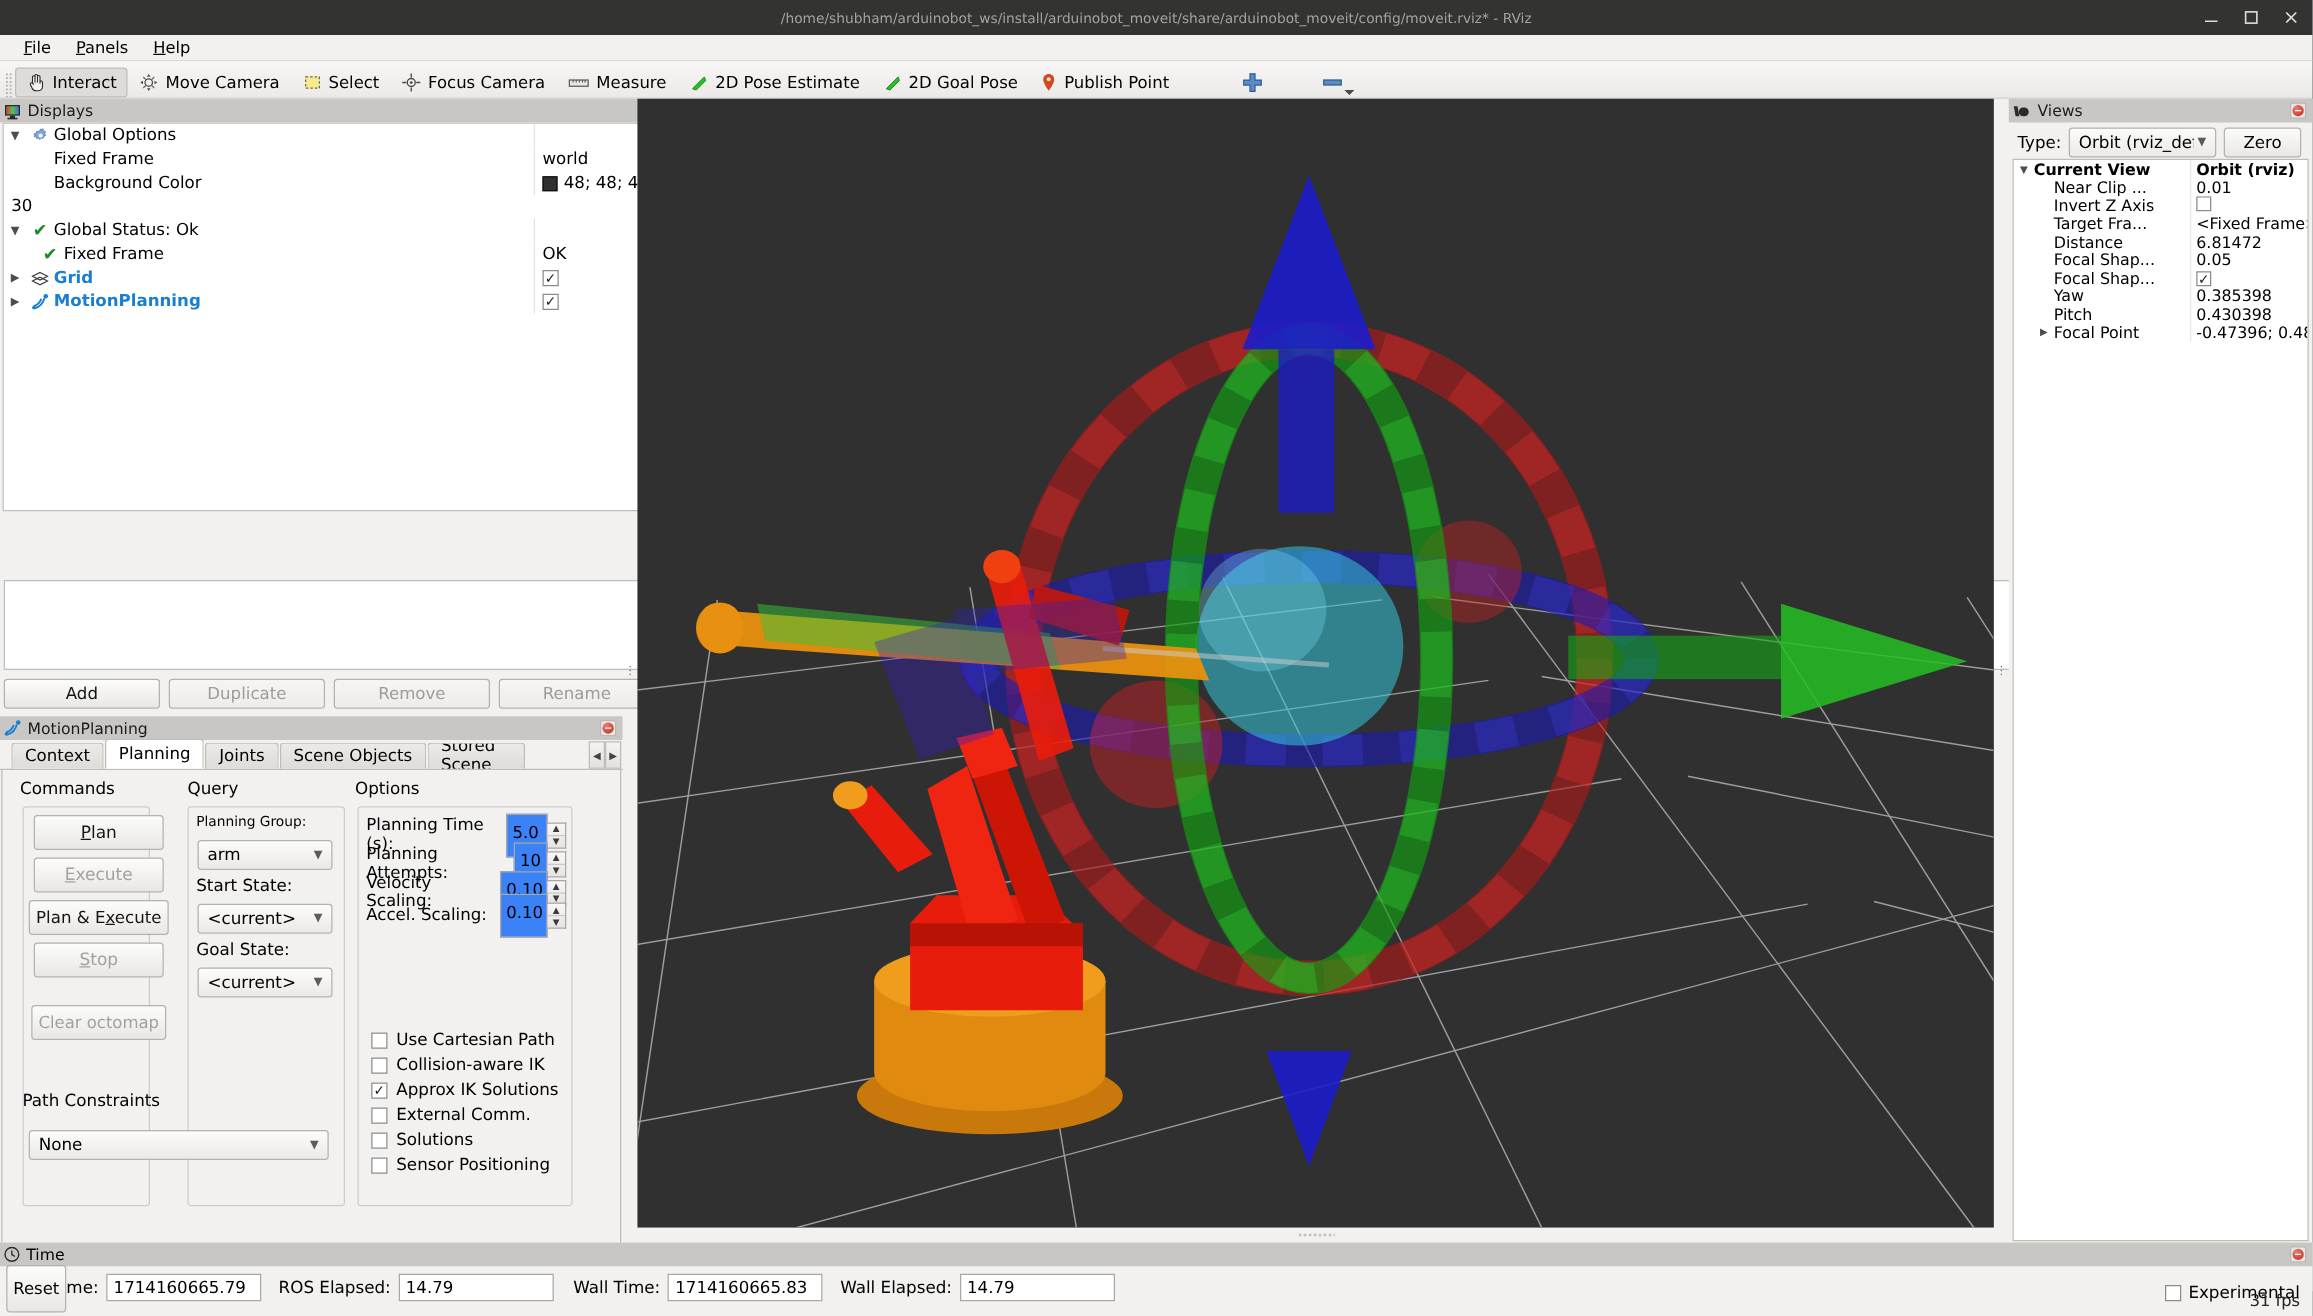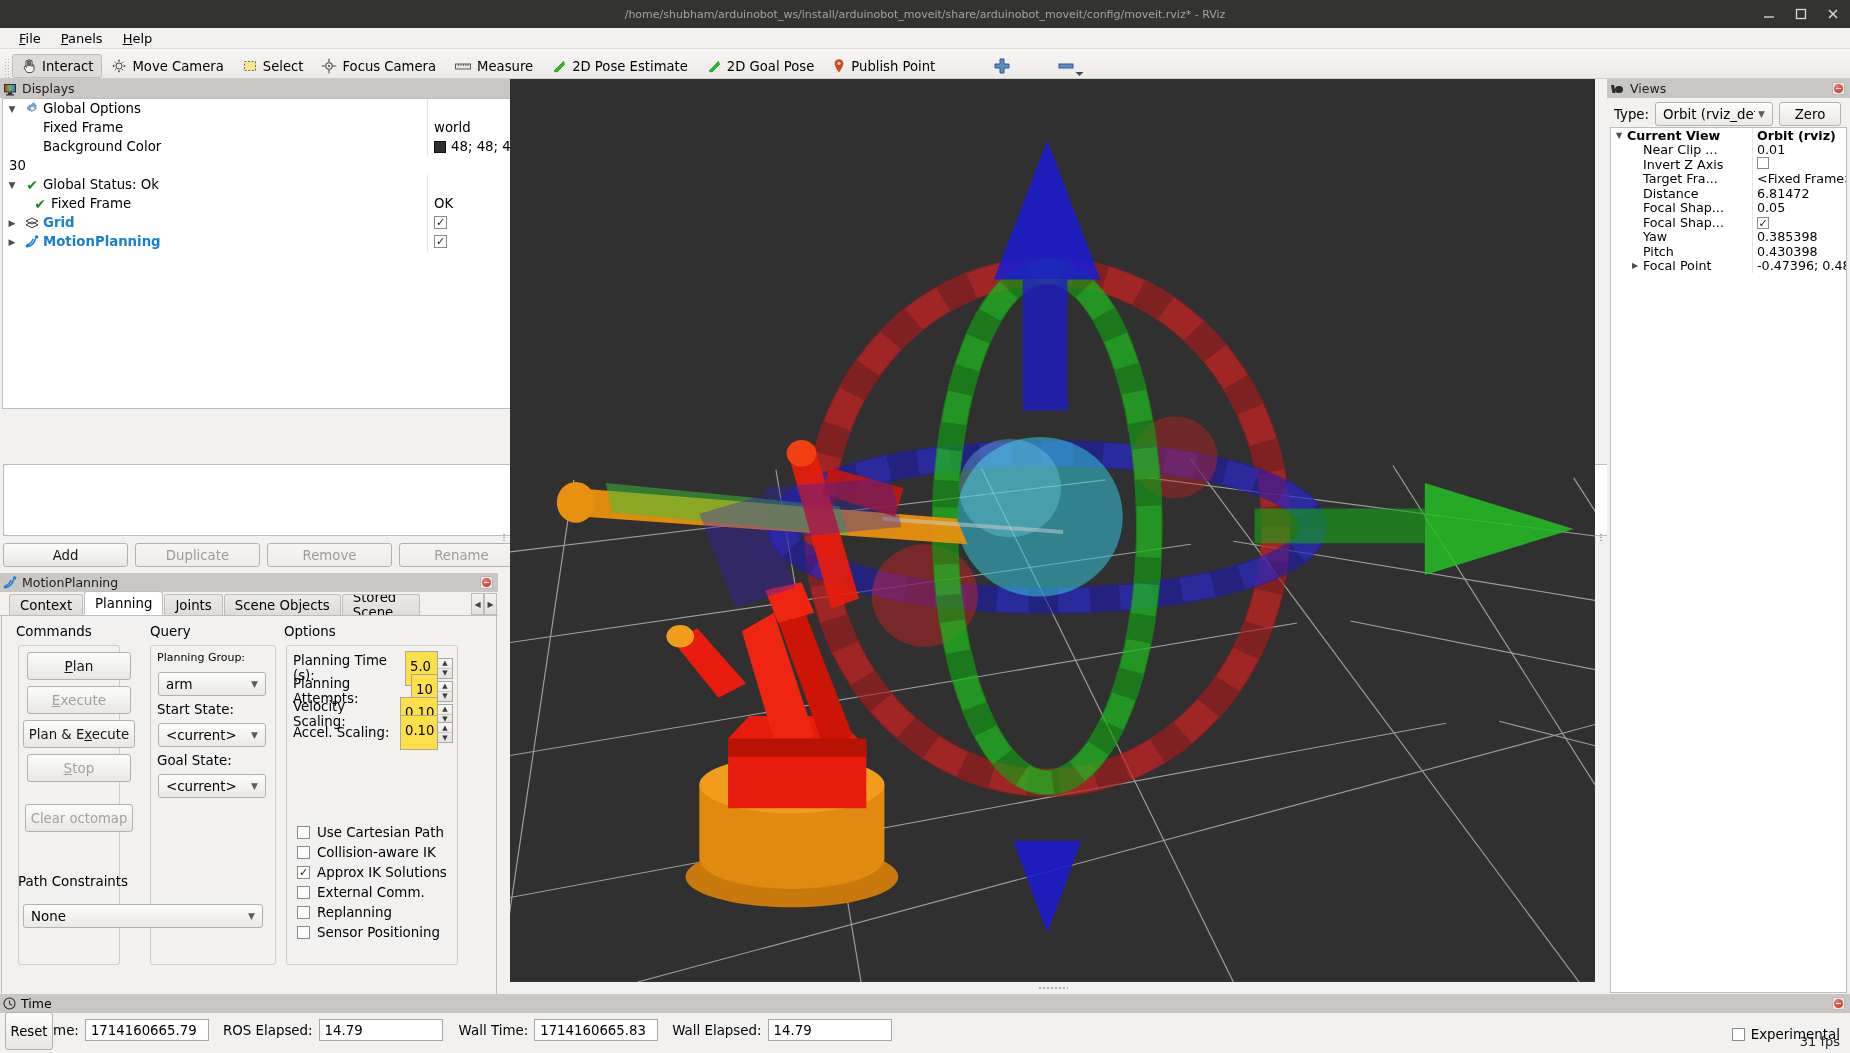--- a/index.html
+++ b/index.html
@@ -102,21 +102,21 @@
   .pbtn.dis { color:#a3a19e; }
   .pbtn u { text-decoration:underline; }
 
   .combo { height:24px; border:1px solid #b4b2ae; border-radius:3px;
      background:linear-gradient(#fcfcfb,#ebe9e6); display:flex; align-items:center;
      padding:0 4px 0 7px; font-size:13.4px; cursor:pointer; }
   .combo .cv { flex:1; }
   .combo .arr { width:13px; text-align:center; color:#5d5b58; font-size:9px; }
 
   .spinwrap { display:flex; align-items:center; height:21px; }
-  .spinbox { height:35px; border:1px solid #a9a7a4; background:#fde047;
+  .spinbox { height:35px; border:1px solid #a9a7a4; background:#3b82f6;
      display:flex; align-items:center; padding:0 3px 4px 4px; font-size:13.2px; }
   .spinbtns { width:15px; height:21px; border:1px solid #a9a7a4; border-left:none;
      display:flex; flex-direction:column; background:linear-gradient(#f8f7f6,#e6e4e1); }
   .spinbtns div { flex:1; display:flex; align-items:center; justify-content:center;
      font-size:7px; color:#3b3b3b; cursor:pointer;}
   .spinbtns div:first-child { border-bottom:1px solid #cac8c5; }
 
   .ckrow { display:flex; align-items:center; gap:7px; height:20px; font-size:13.4px; cursor:pointer;}
 
   
@@ -515,21 +515,21 @@
             <div class="ckrow">
               <span class="cbx">✓</span>
               <span>Approx IK Solutions</span>
             </div>
             <div class="ckrow">
               <span class="cbx"></span>
               <span>External Comm.</span>
             </div>
             <div class="ckrow">
               <span class="cbx"></span>
-              <span>Replanning</span>
+              <span>Solutions</span>
             </div>
             <div class="ckrow">
               <span class="cbx"></span>
               <span>Sensor Positioning</span>
             </div>
           </div>
         </div>
 
         <div style="position:absolute;left:16px;top:258px">
           <div class="secttitle">Path Constraints</div>

